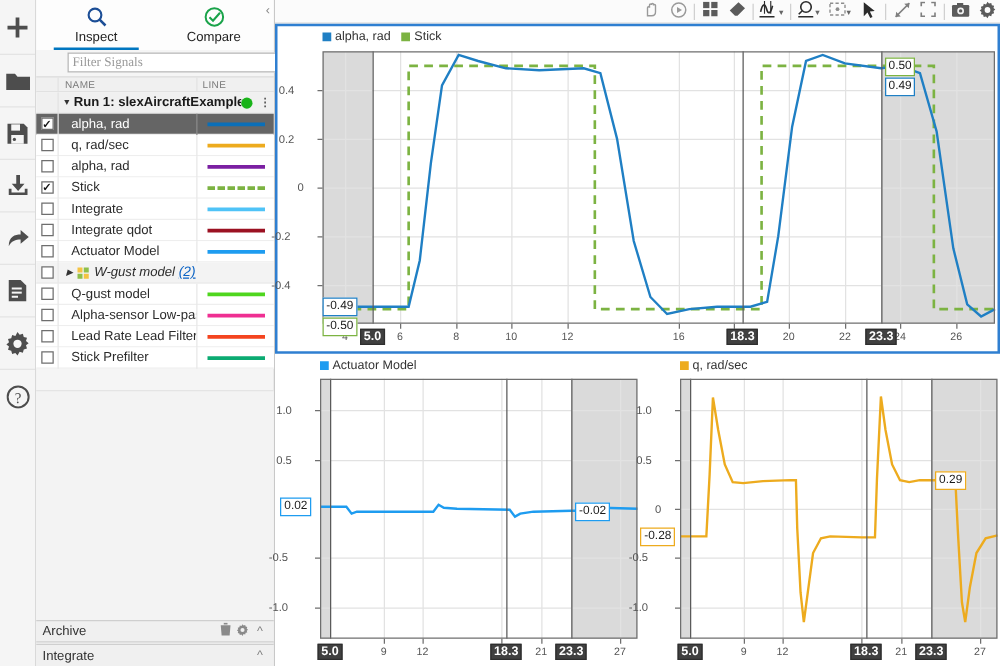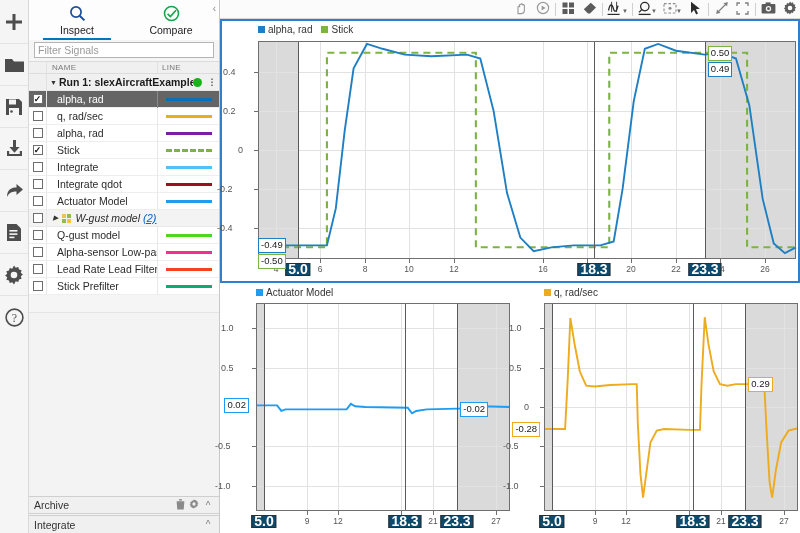--- a/index.html
+++ b/index.html
@@ -41,22 +41,22 @@
   .tab.inspect:after {
     content:""; position:absolute; left:12px; right:12px; bottom:0;
     height:2px; background:#0076c0;
   }
   .collapse-caret {
     position:absolute; right:3px; top:3px; font-size:10px; color:#888;
   }
   .filter-wrap { padding:2px 5px 3px 5px; background:#f5f5f5; }
   .filter-input {
     width:100%; height:16px; border:1px solid #b5b5b5; background:#fff;
-    font-family:Liberation Sans, sans-serif; font-size:10.5px;
-    padding:0 3px; color:#333;
+    font-family:Liberation Serif, serif; font-size:10.5px;
+    padding:0 3px; color:#333;margin-left:20px;
   }
   .filter-input::placeholder { color:#9a9a9a; }
 
   .table-head {
     display:flex; height:13px; background:#f0f0f0;
     border-top:1px solid #dcdcdc; border-bottom:1px solid #dcdcdc;
     font-size:8px; color:#7a7a7a; letter-spacing:.3px;
   }
   .th-check { width:18px; border-right:1px solid #e2e2e2; }
   .th-name  { flex:1; padding-left:5px; display:flex; align-items:center; }
@@ -160,21 +160,21 @@
   .ytickmark { position:absolute; width:4px; height:1px; background:#6f6f6f; }
   .xtick { position:absolute; transform:translateX(-50%); font-size:8.5px; color:#555; }
   .xtickmark { position:absolute; width:1px; height:4px; background:#6f6f6f; }
   .curve { position:absolute; inset:0; overflow:visible; }
 
   .ctag {
     position:absolute; font-size:9.5px; background:#ffffff; border:1.5px solid #888;
     padding:0px 2px 1px 2px; white-space:nowrap; color:#1a1a1a; line-height:12px;
   }
   .xtag {
-    position:absolute; font-size:14px; background:#0c4a6e; color:#fff;
+    position:absolute; font-size:10px; background:#404040; color:#fff;
     padding:1px 2px; white-space:nowrap; transform:translateX(-50%);
     border:1px solid #2e2e2e; line-height:9px; font-weight:bold;
   }
 </style>
 </head>
 <body>
 
 <div class="app">
 
   <div class="rail">

